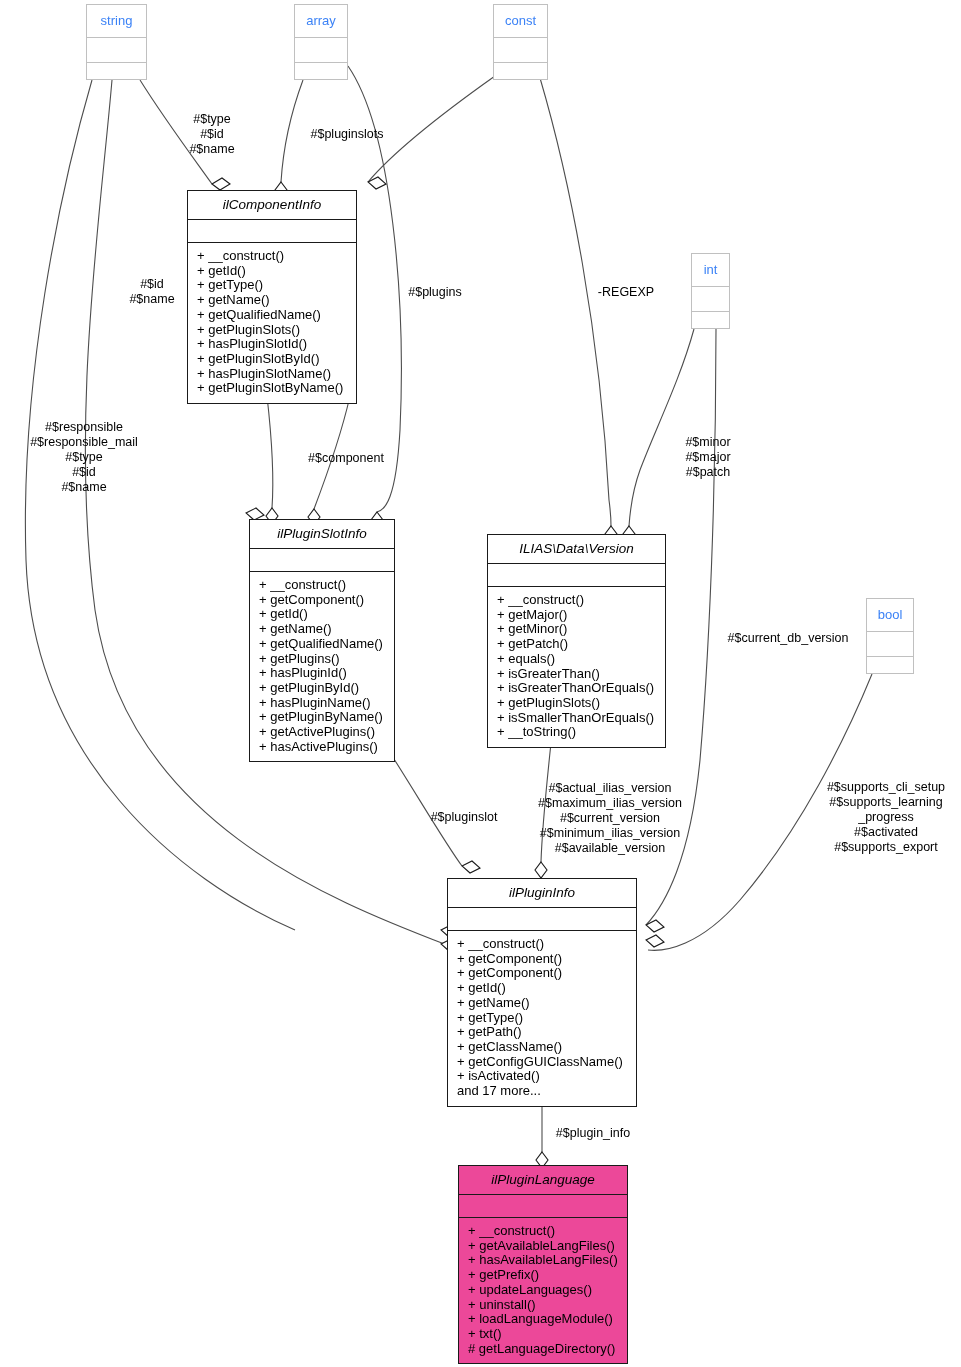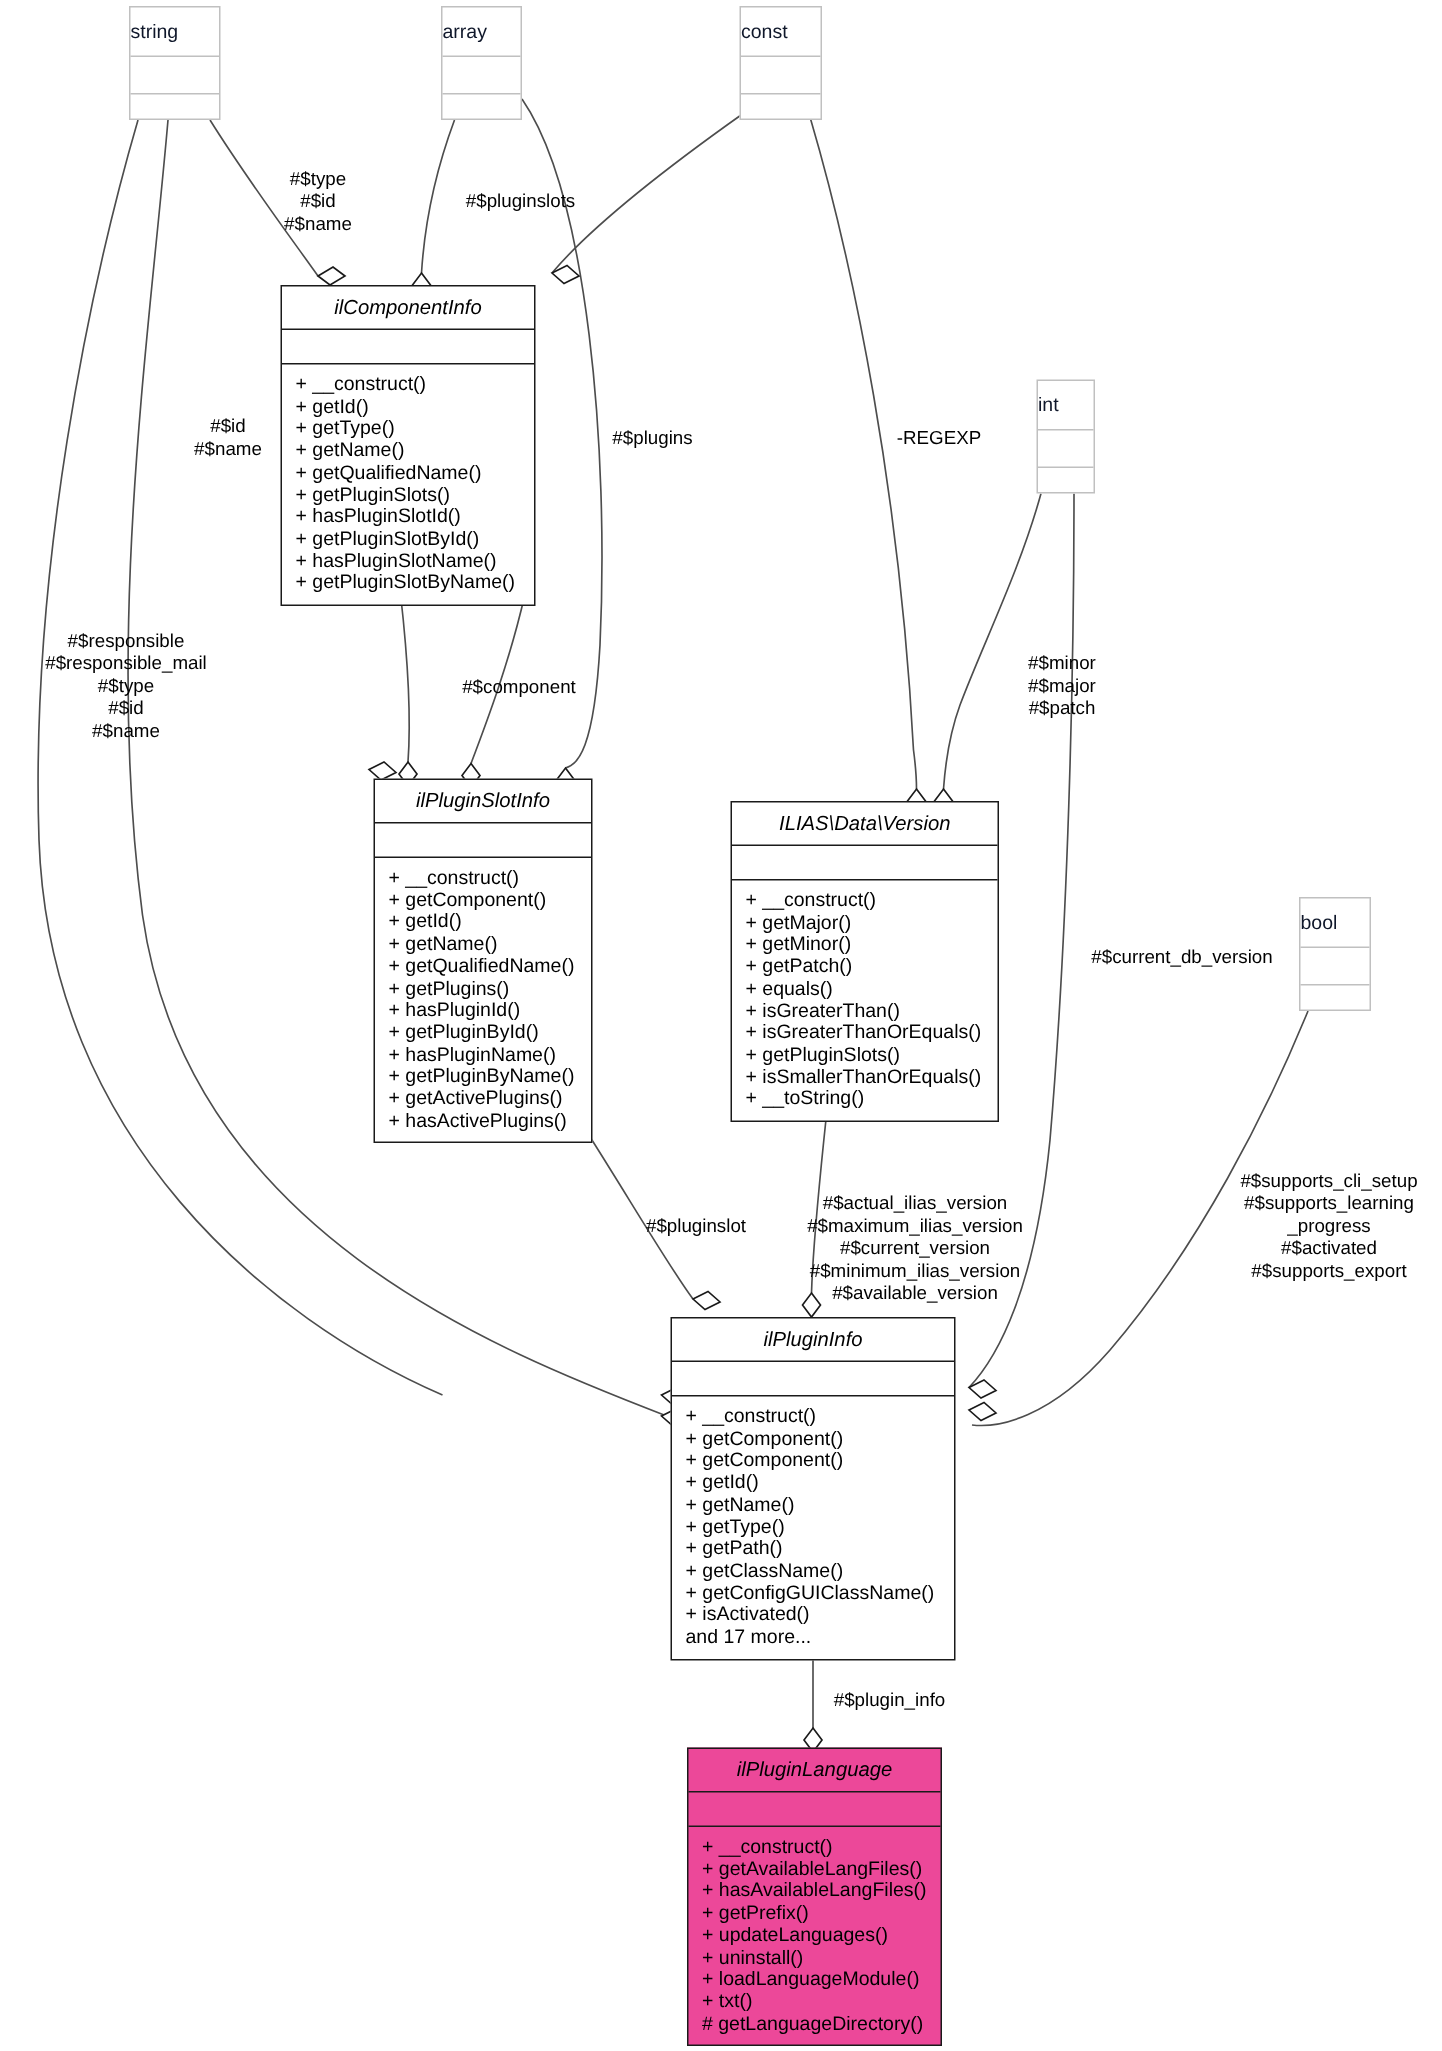--- a/index.html
+++ b/index.html
@@ -2,21 +2,21 @@
 <html><head>
 <meta charset="utf-8">
 <style>
   html,body{margin:0;padding:0;background:#ffffff;}
   body{width:961px;height:1367px;font-family:"Liberation Sans",sans-serif;overflow:hidden;}
   #diagram{position:relative;width:961px;height:1367px;}
   svg{position:absolute;left:0;top:0;width:961px;height:1367px;}
   .edge{fill:none;stroke:#4d4d4d;stroke-width:1.1;}
   .marker{fill:#ffffff;stroke:#1a1a1a;stroke-width:1.1;}
   .prim-box{position:absolute;box-sizing:border-box;border:1px solid #c0c0c0;background:#ffffff;}
-  .prim-title{height:32px;line-height:32px;text-align:left;font-size:13px;color:#0f172a;border-bottom:1px solid #c0c0c0;}
+  .prim-title{height:32px;line-height:32px;text-align:center;font-size:13px;color:#3b82f6;border-bottom:1px solid #c0c0c0;}
   .prim-row{height:24px;border-bottom:1px solid #c0c0c0;}
   .prim-row.last{border-bottom:none;}
   .cls-box{position:absolute;box-sizing:border-box;border:1px solid #1a1a1a;background:#ffffff;}
   .cls-box.highlight{background:#ec4899;}
   .cls-title{text-align:center;font-size:13.5px;color:#000;padding:6px 8px 7px 8px;border-bottom:1px solid #1a1a1a;font-style:italic;}
   .cls-attrs{height:22px;border-bottom:1px solid #1a1a1a;}
   .cls-ops{padding:6px 0 7px 0;}
   .cls-ops div{font-size:13px;line-height:14.7px;color:#000;padding:0 6px 0 9px;white-space:nowrap;}
   .lbl{position:absolute;font-size:12.5px;line-height:15px;color:#000;text-align:center;white-space:pre;}
 </style>
@@ -213,20 +213,20 @@
 #$id
 #$name</div>
   <div class="lbl" style="left:291px;top:451px;width:110px;">#$component</div>
   <div class="lbl" style="left:716px;top:631px;width:144px;">#$current_db_version</div>
   <div class="lbl" style="left:812px;top:780px;width:148px;">#$supports_cli_setup
 #$supports_learning
 _progress
 #$activated
 #$supports_export</div>
   <div class="lbl" style="left:408px;top:810px;width:112px;">#$pluginslot</div>
-  <div class="lbl" style="left:524px;top:781px;width:172px;margin-top:14px;">#$actual_ilias_version
+  <div class="lbl" style="left:524px;top:781px;width:172px;">#$actual_ilias_version
 #$maximum_ilias_version
 #$current_version
 #$minimum_ilias_version
 #$available_version</div>
   <div class="lbl" style="left:538px;top:1126px;width:110px;">#$plugin_info</div>
 
 </div>
 
 </body></html>

